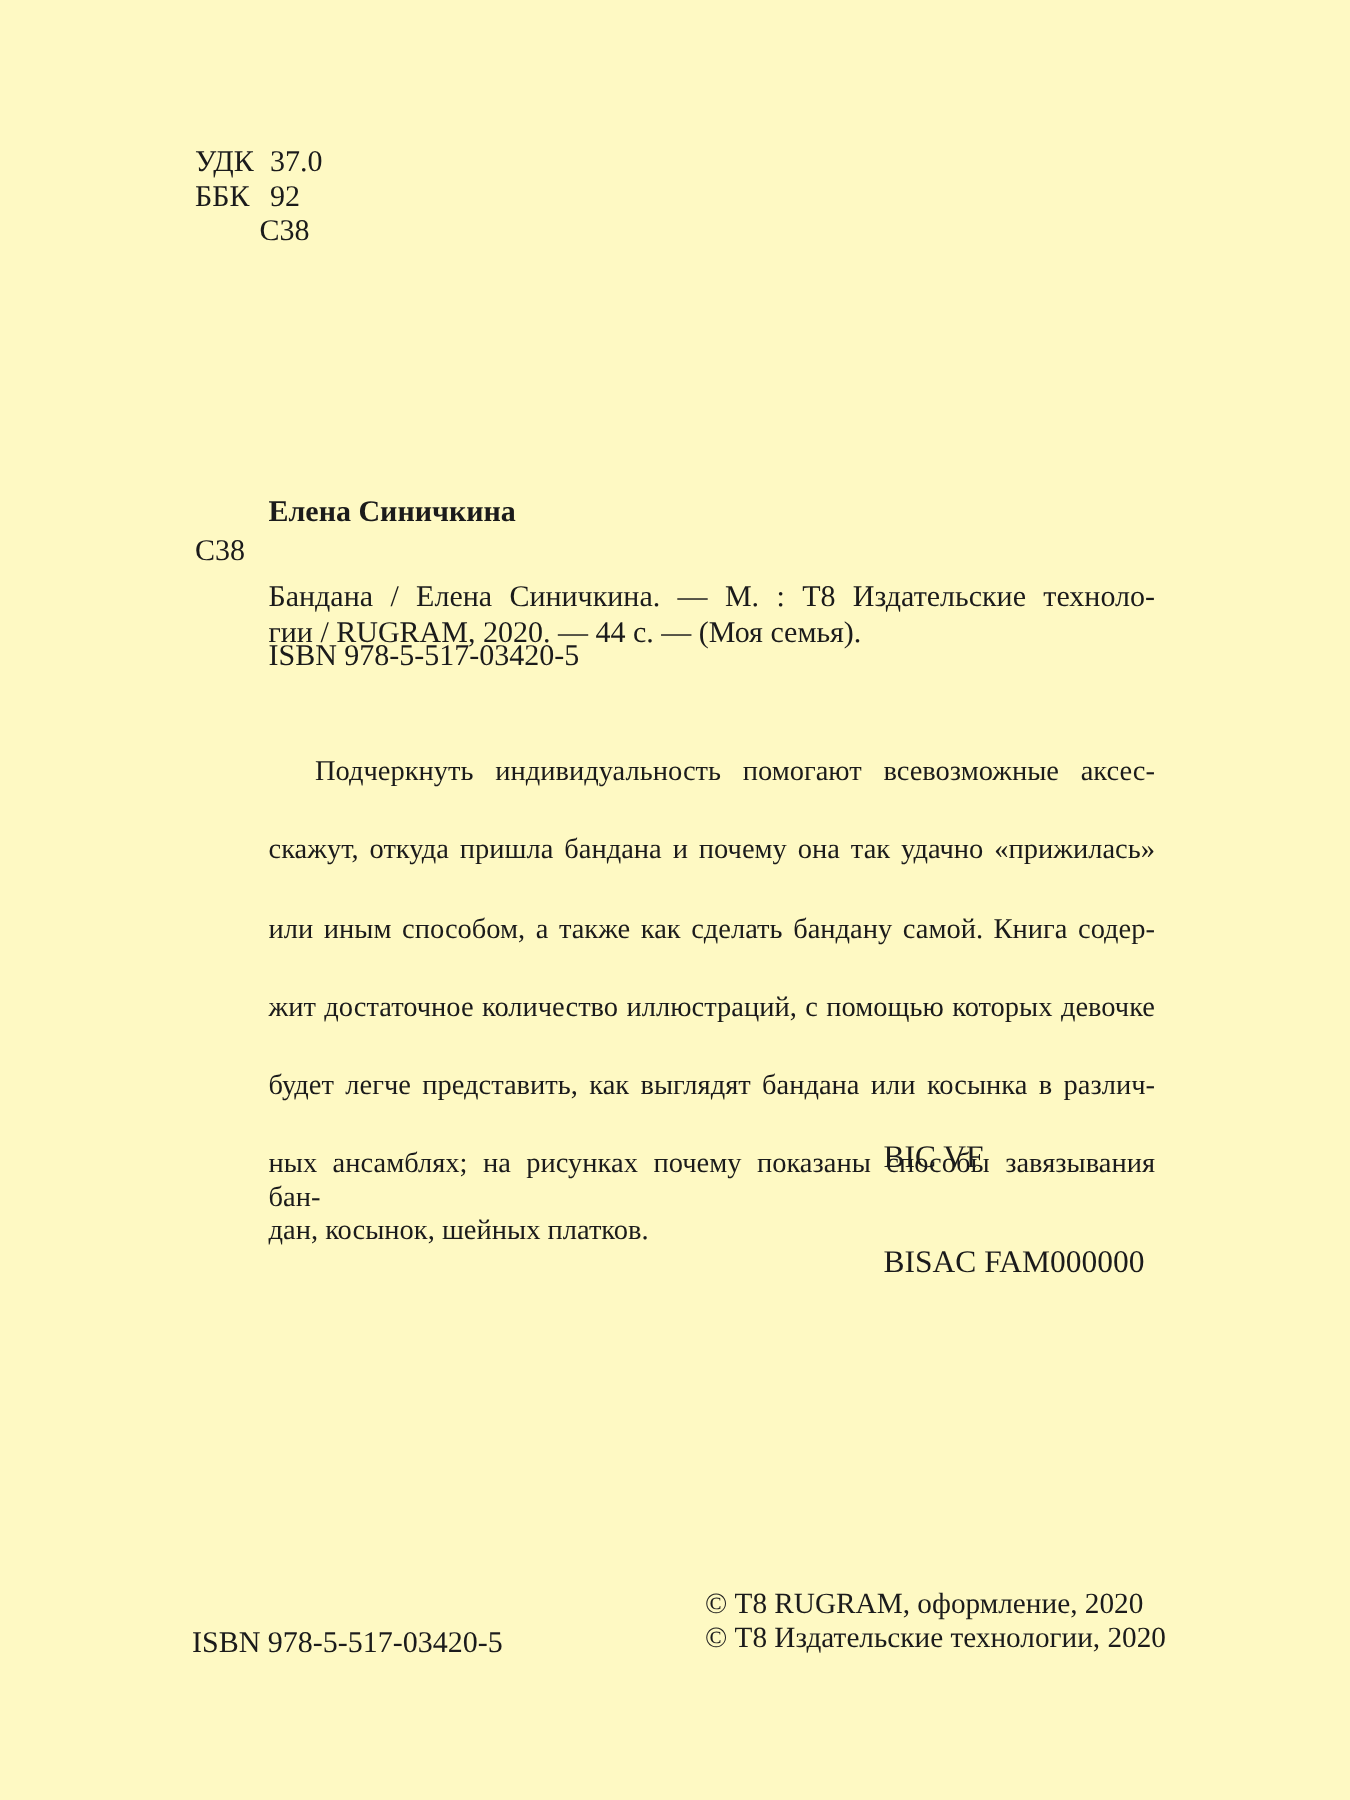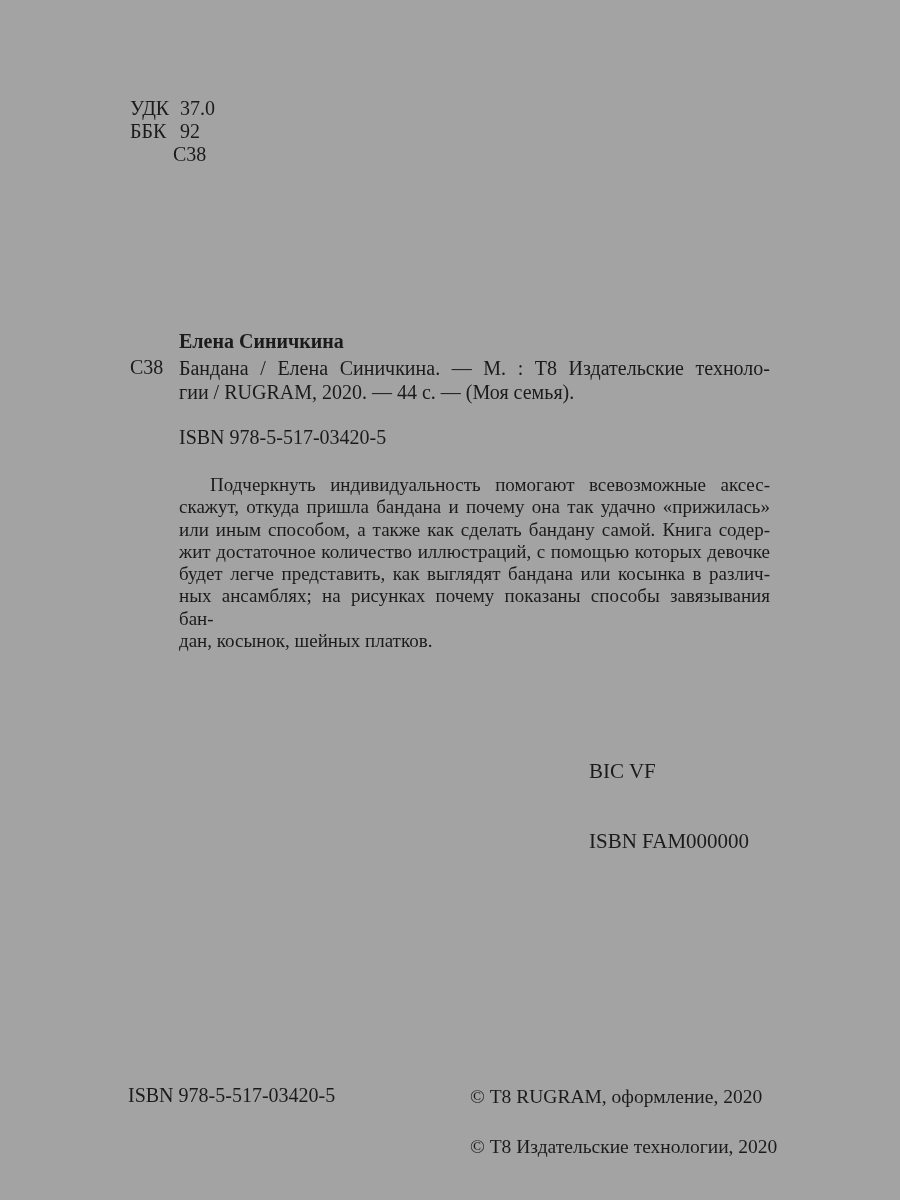--- a/index.html
+++ b/index.html
@@ -4,21 +4,21 @@
 <style>
   html, body {
     margin: 0;
     padding: 0;
     background: #ffffff;
   }
   .page {
     position: relative;
     width: 900px;
     height: 1200px;
-    background: #a3a3a3;
+    background: #fef9c3;
     color: #1b1b1b;
     font-family: "Liberation Serif", "DejaVu Serif", serif;
     overflow: hidden;
   }
   
   .udk-block {
     position: absolute;
     left: 130px;
     top: 97px;
     font-size: 20px;
@@ -70,20 +70,21 @@
     width: 591px;
     font-size: 19px;
     line-height: 22.3px;
   }
   .jline {
     display: block;
     text-align: justify;
     text-align-last: justify;
     text-justify: inter-word;
     white-space: normal;
+    margin-top: 30px;
   }
   .lline {
     display: block;
     text-align: right;
     text-align-last: left;
   }
   .indent-first { text-indent: 31px; }
 
   
   .codes-block {
@@ -96,21 +97,21 @@
   .codes-block div { white-space: nowrap; margin-top: 48px; }
 
   
   .footer-copyright {
     position: absolute;
     left: 470px;
     top: 1059px;
     font-size: 19.5px;
     line-height: 22.5px;
   }
-  .footer-copyright div { white-space: nowrap; margin-top: 27px; }
+  .footer-copyright div { white-space: nowrap; }
   .footer-isbn {
     position: absolute;
     left: 128px;
     top: 1084px;
     font-size: 20px;
     white-space: nowrap;
   }
 </style>
 </head>
 <body>
@@ -145,21 +146,21 @@
     <span class="jline">скажут, откуда пришла бандана и почему она так удачно «прижилась»</span>
     <span class="jline">или иным способом, а также как сделать бандану самой. Книга содер-</span>
     <span class="jline">жит достаточное количество иллюстраций, с помощью которых девочке</span>
     <span class="jline">будет легче представить, как выглядят бандана или косынка в различ-</span>
     <span class="jline">ных ансамблях; на рисунках почему показаны способы завязывания бан-</span>
     <span class="lline">дан, косынок, шейных платков.</span>
   </div>
 
   <div class="codes-block">
     <div>BIC VF</div>
-    <div>ISBN FAM000000</div>
+    <div>BISAC FAM000000</div>
   </div>
 
   <div class="footer-copyright">
     <div>© Т8 RUGRAM, оформление, 2020</div>
     <div>© Т8 Издательские технологии, 2020</div>
   </div>
 
   <div class="footer-isbn">ISBN 978-5-517-03420-5</div>
 
 </div>

